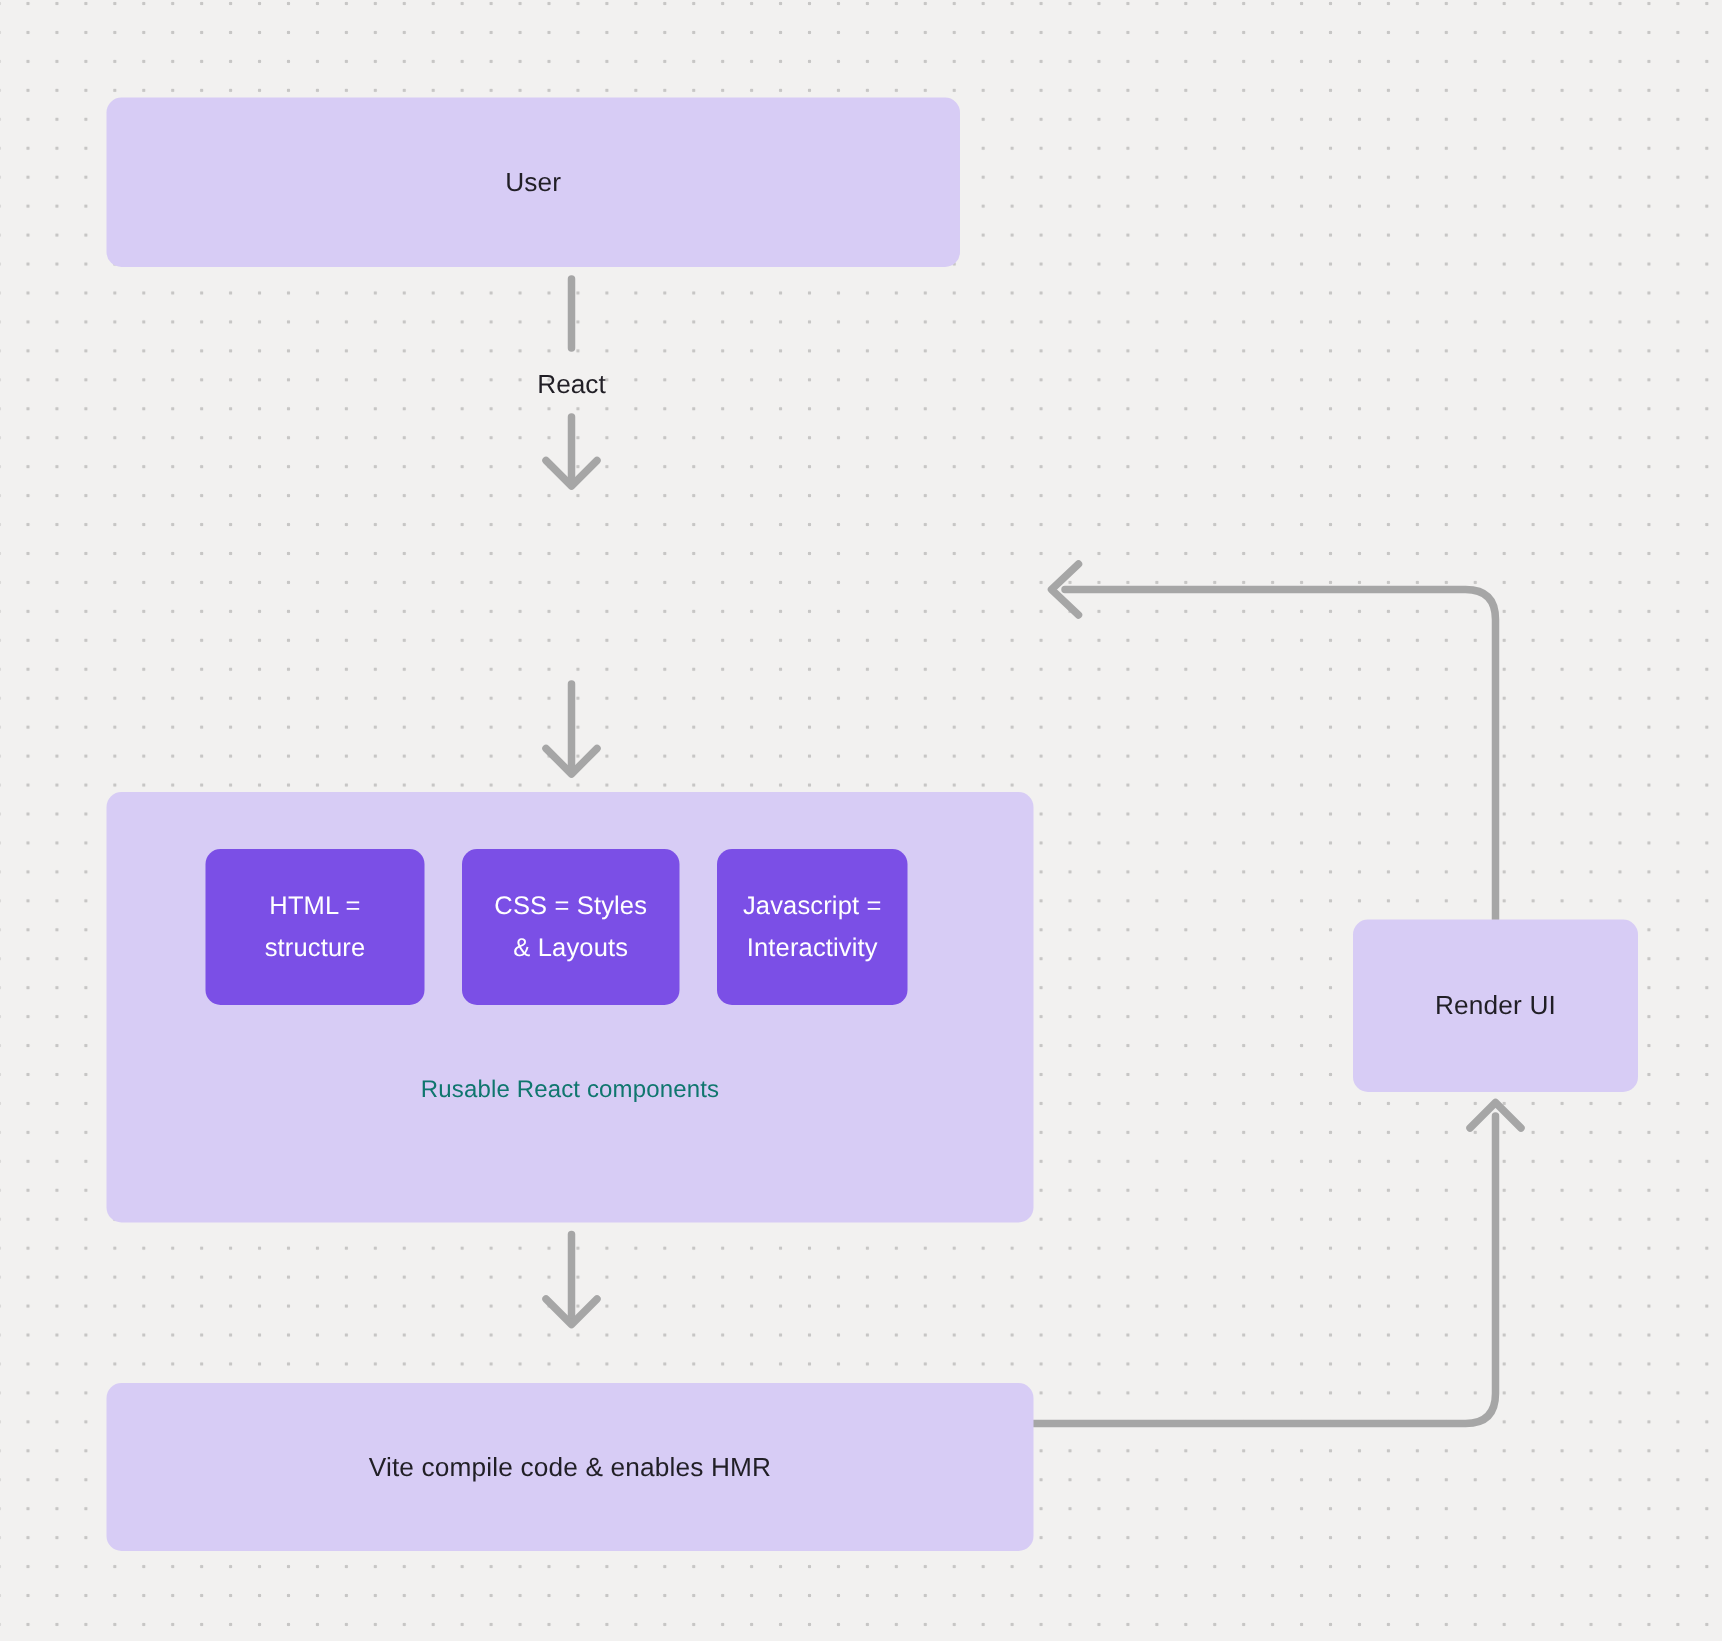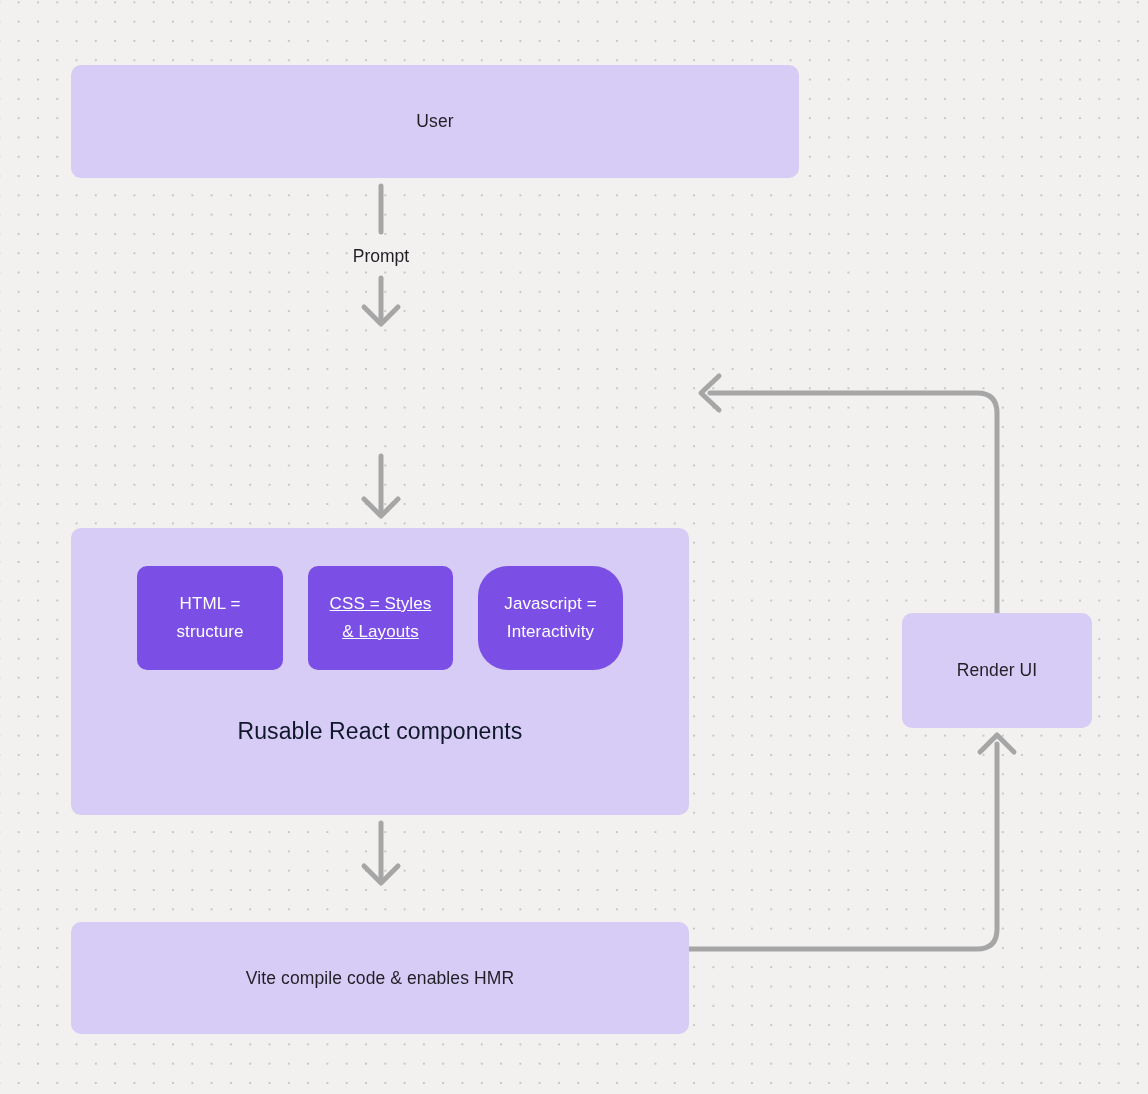--- a/index.html
+++ b/index.html
@@ -38,21 +38,21 @@
     background: #d7ccf5;
     border-radius: 10px;
     display: flex;
     align-items: center;
     justify-content: center;
     color: #211f26;
     font-size: 17.5px;
     font-weight: 500;
     letter-spacing: 0.1px;
   }
-  #n-user          { left: 71px;  top: 65px;  width: 728px; height: 113px; }
+  #n-user          { left: 71px;  top: 65px;  width: 569px; height: 113px; }
   #n-webapp        { left: 71px;  top: 336px; width: 618px; height: 111px; }
   #n-group         { left: 71px;  top: 528px; width: 618px; height: 287px; display: block; }
   #n-vite          { left: 71px;  top: 922px; width: 618px; height: 112px; }
   #n-render        { left: 902px; top: 613px; width: 190px; height: 115px; align-items: center; }
   .chip {
     position: absolute;
     top: 38px;
     height: 104px;
     background: #7b4fe6;
     border-radius: 10px;
@@ -61,30 +61,30 @@
     justify-content: center;
     text-align: center;
     color: #ffffff;
     font-size: 17px;
     font-weight: 500;
     line-height: 28px;
     padding: 0 14px;
     box-sizing: border-box;
   }
   #chip-html { left: 66px;  width: 146px; }
-  #chip-css  { left: 237px; width: 145px; text-decoration: underline; }
-  #chip-js   { left: 407px; width: 145px; border-radius: 30px; }
+  #chip-css  { left: 237px; width: 145px; }
+  #chip-js   { left: 407px; width: 127px; }
   .group-caption {
     position: absolute;
     left: 0;
     right: 0;
     top: 190px;
     text-align: center;
-    color: #0f172a;
-    font-size: 23px;
+    color: #0f766e;
+    font-size: 16px;
     font-weight: 500;
   }
   .edge-label {
     position: absolute;
     left: 381px;
     top: 245px;
     transform: translateX(-50%);
     color: #211f26;
     font-size: 17.5px;
     font-weight: 500;
@@ -114,21 +114,21 @@
     <path d="M980 752 L997 735 L1014 752"></path>
 
     <path d="M997 613 L997 413 Q997 393 977 393 L710 393"></path>
     <path d="M719 376 L701 393 L719 410"></path>
   </svg>
 
   <div class="node" id="n-user">
     <span>User</span>
   </div>
 
-  <div class="edge-label">Prompt</div>
+  <div class="edge-label">React</div>
 
 
   <div class="node" id="n-group">
     <div class="chip" id="chip-html">
       <span>HTML = structure</span>
     </div>
     <div class="chip" id="chip-css">
       <span>CSS = Styles &amp; Layouts</span>
     </div>
     <div class="chip" id="chip-js">

